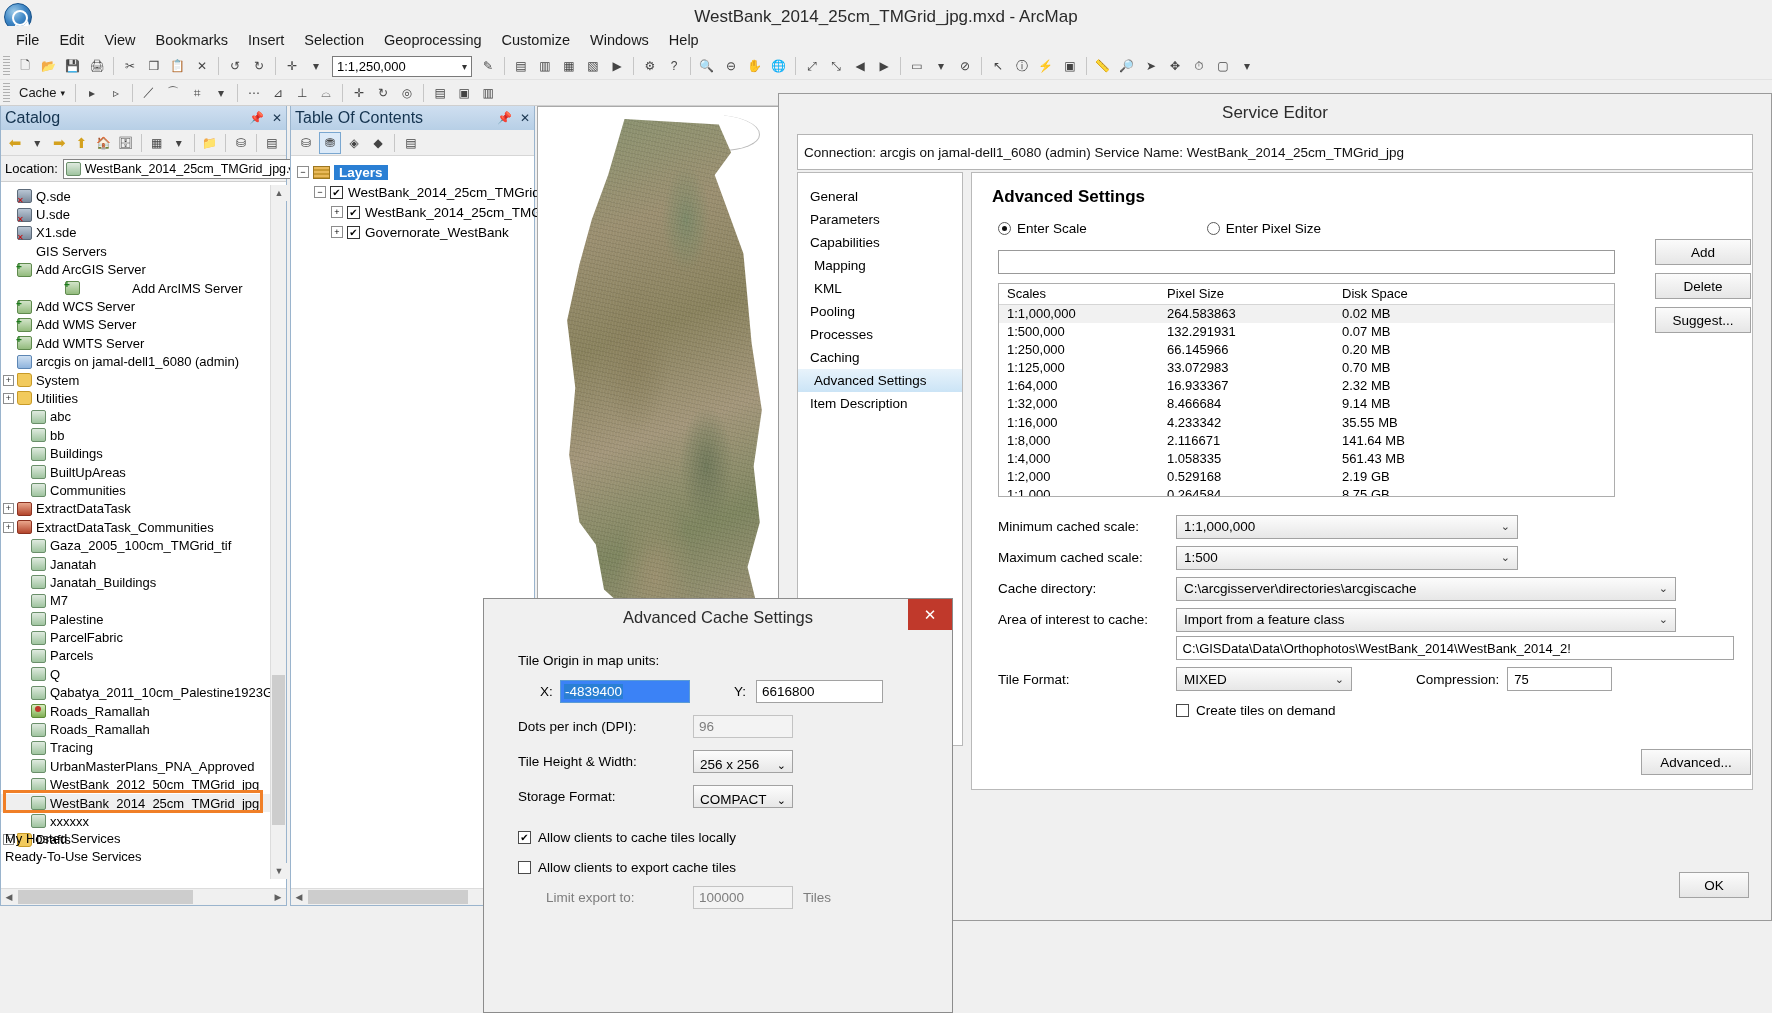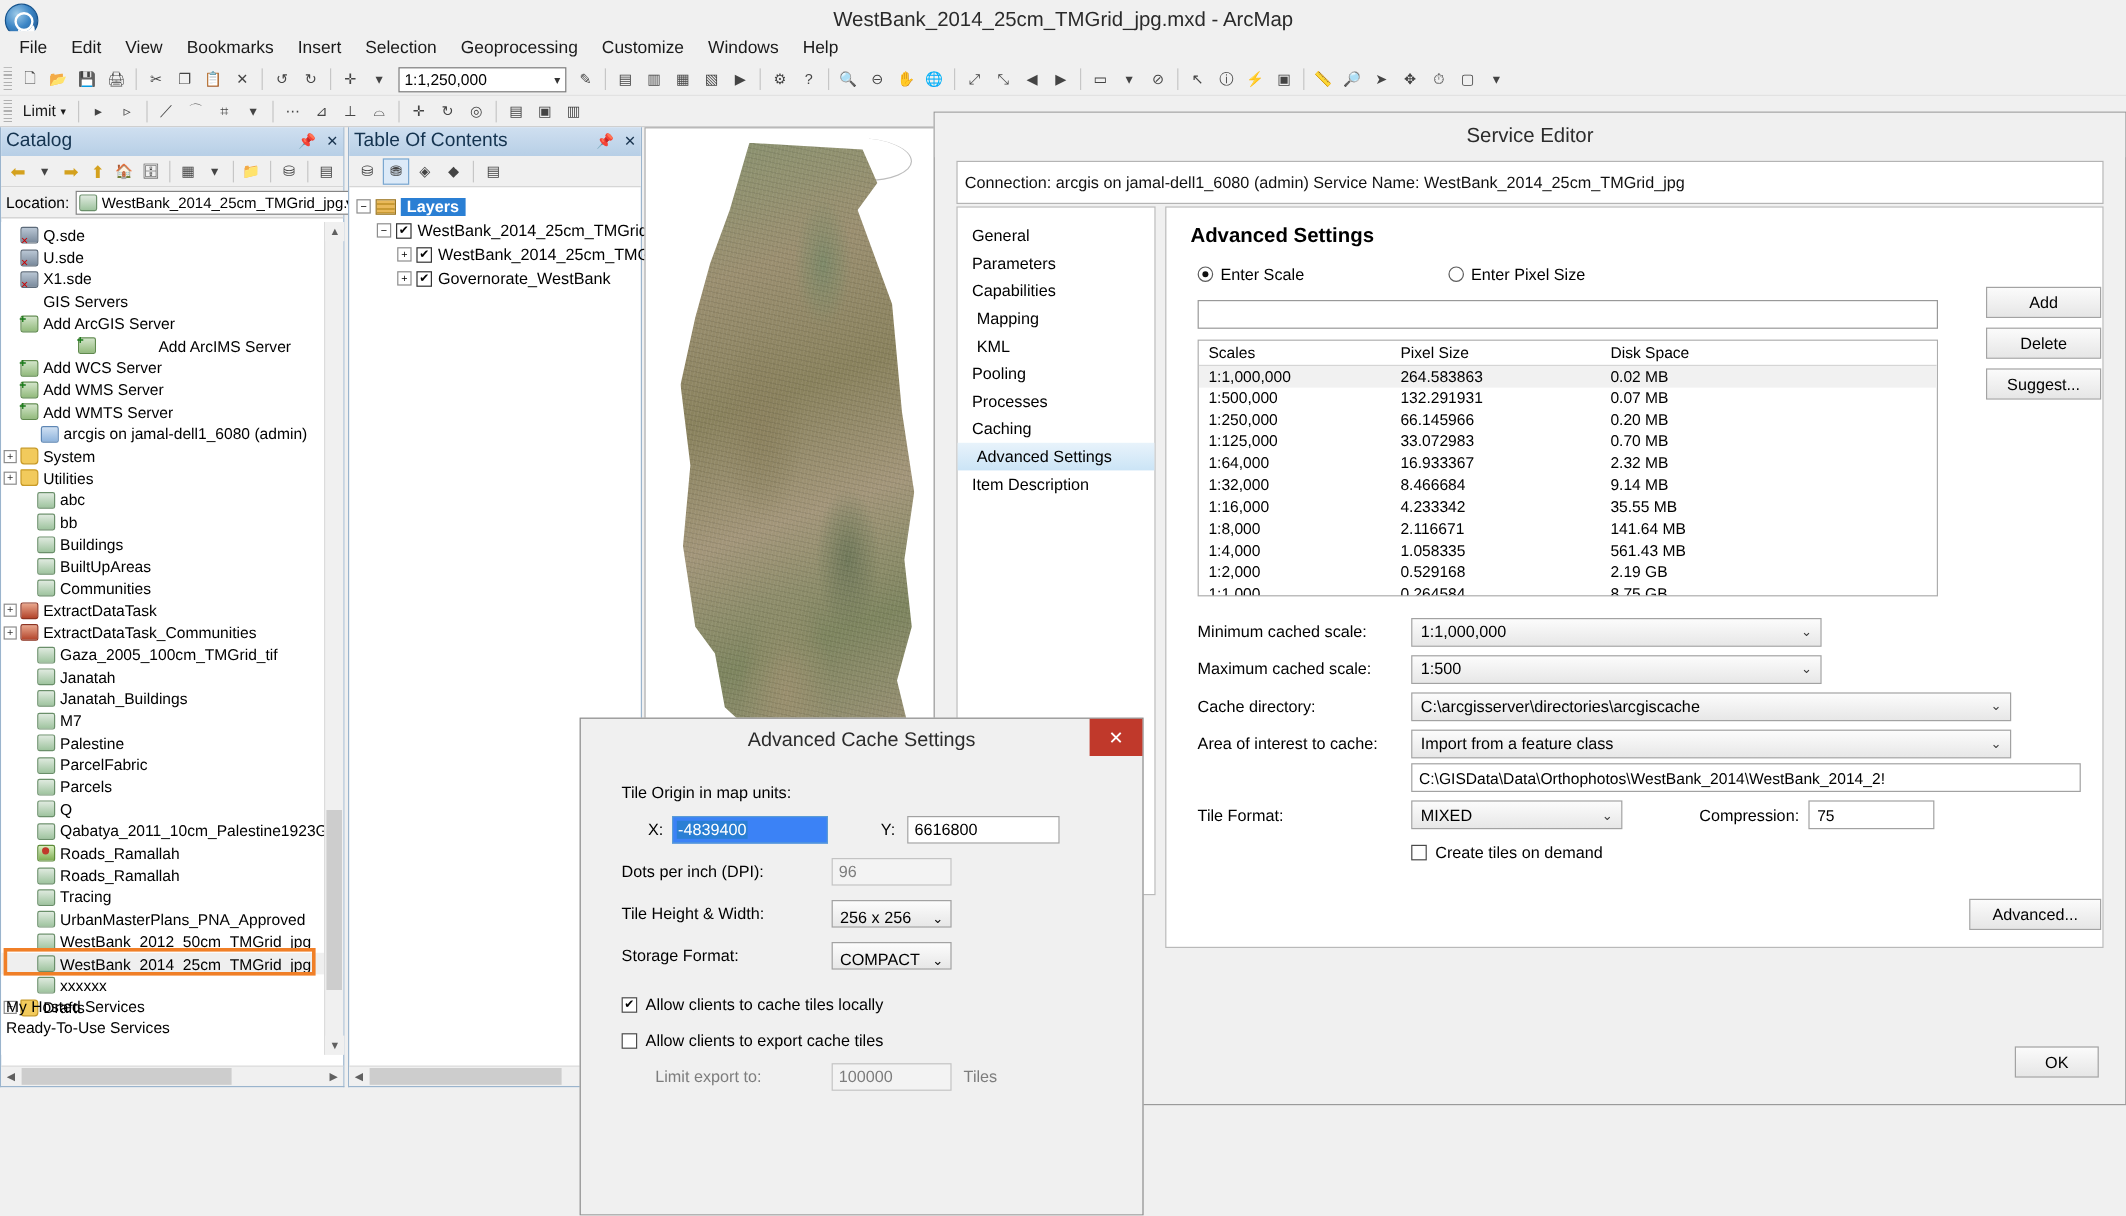--- a/index.html
+++ b/index.html
@@ -370,21 +370,21 @@
     <div class="tbtn">➤</div>
     <div class="tbtn">✥</div>
     <div class="tbtn">⏱</div>
     <div class="tbtn">▢</div>
     <div class="tbtn">▾</div>
   </div>
 
   <div class="toolbar r2">
     <div class="tb-grip"></div>
     <div class="editor-btn">
-      <span>Limit</span>
+      <span>Cache</span>
       <span style="margin-left:4px;font-size:9px">▾</span>
     </div>
     <div class="tsep"></div>
     <div class="tbtn">▸</div>
     <div class="tbtn">▹</div>
     <div class="tsep"></div>
     <div class="tbtn">／</div>
     <div class="tbtn">⌒</div>
     <div class="tbtn">⌗</div>
     <div class="tbtn">▾</div>
@@ -475,21 +475,21 @@
         <div class="tnode" style="padding-left: 2px;">
           <span class="exp none"></span>
           <span class="ico srv"></span>
           <span>Add WMS Server</span>
         </div>
         <div class="tnode" style="padding-left: 2px;">
           <span class="exp none"></span>
           <span class="ico srv"></span>
           <span>Add WMTS Server</span>
         </div>
-        <div class="tnode" style="padding-left: 19px;">
+        <div class="tnode" style="padding-left: 2px;">
           <span class="exp none"></span>
           <span class="ico srvb"></span>
           <span>arcgis on jamal-dell1_6080 (admin)</span>
         </div>
         <div class="tnode" style="padding-left: 2px;">
           <span class="exp">+</span>
           <span class="ico folder"></span>
           <span>System</span>
         </div>
         <div class="tnode" style="padding-left: 2px;">

